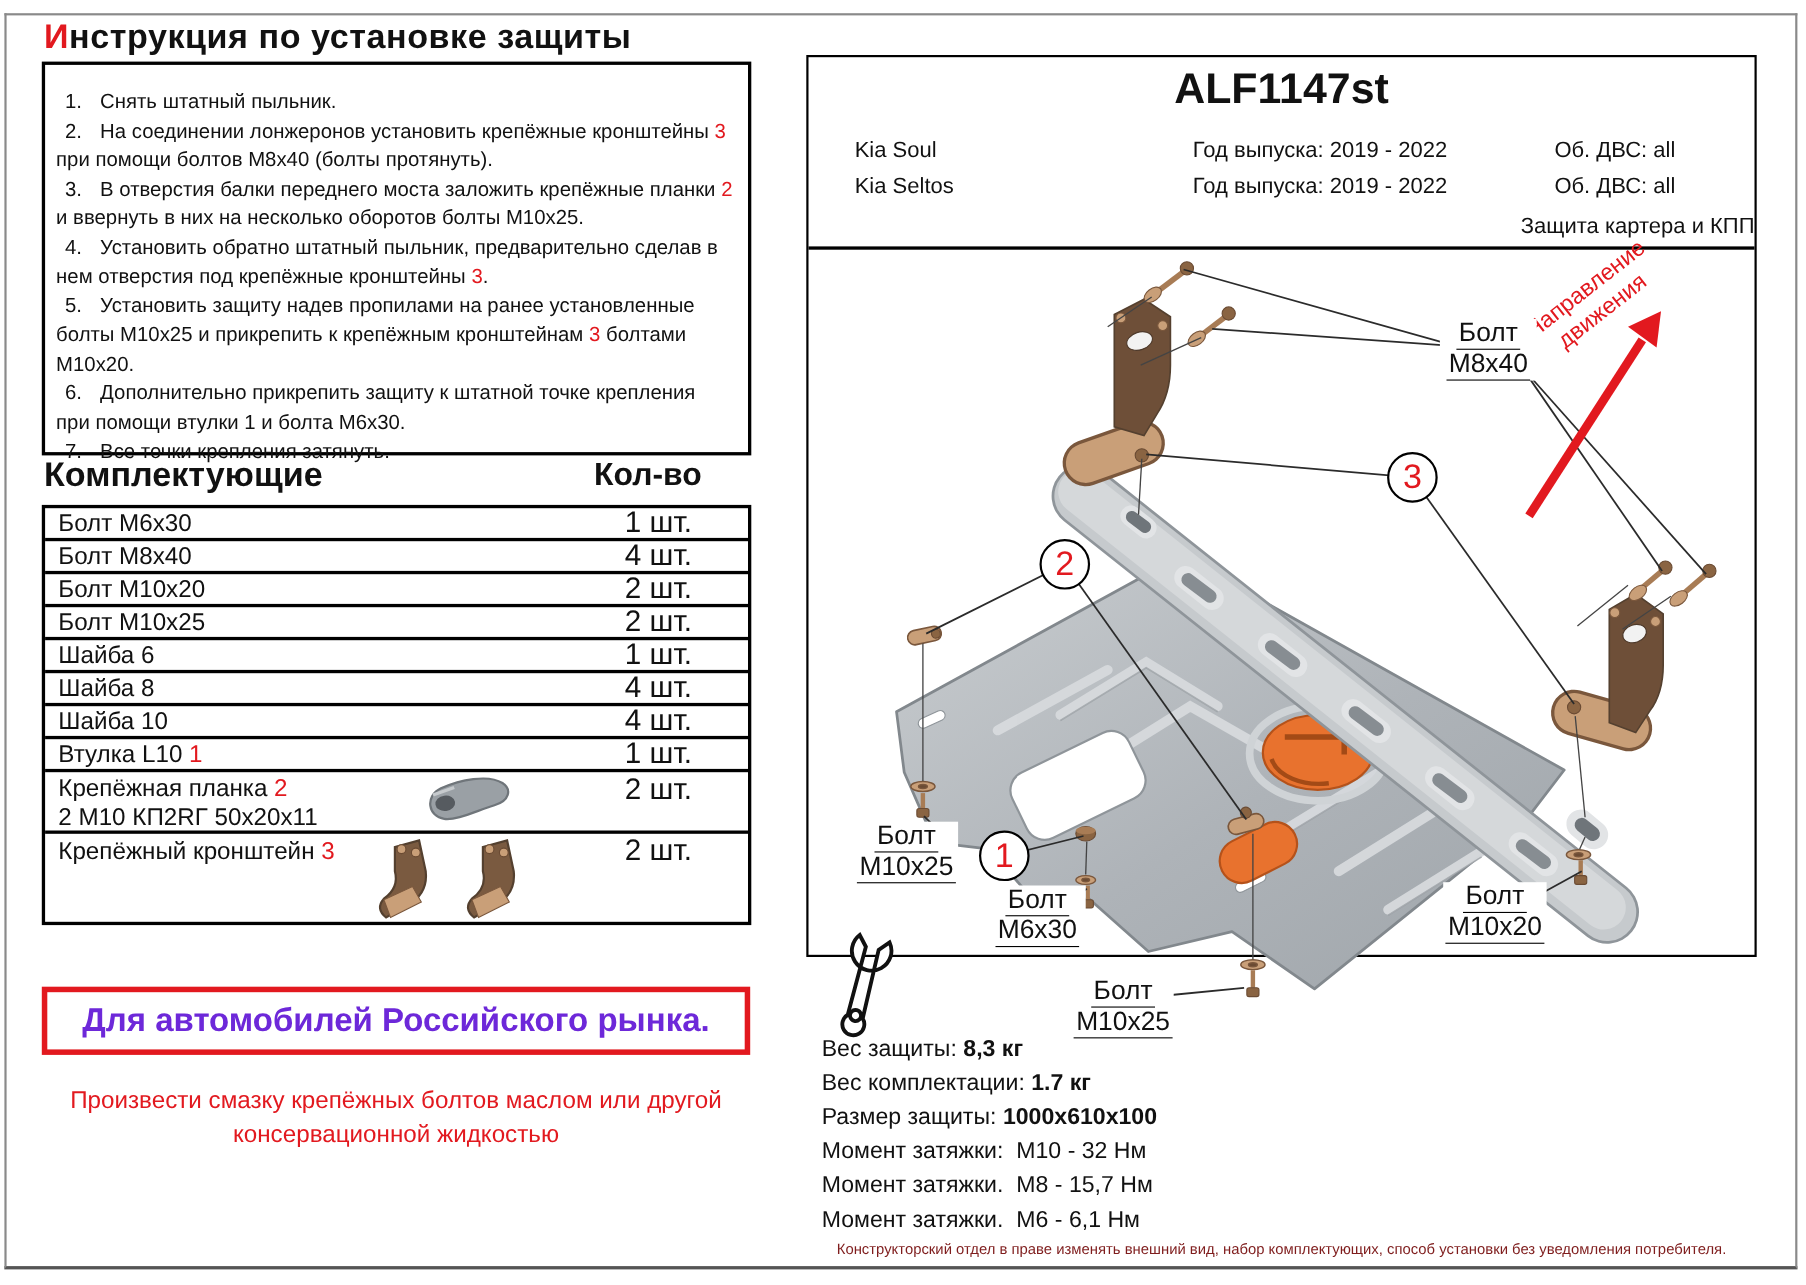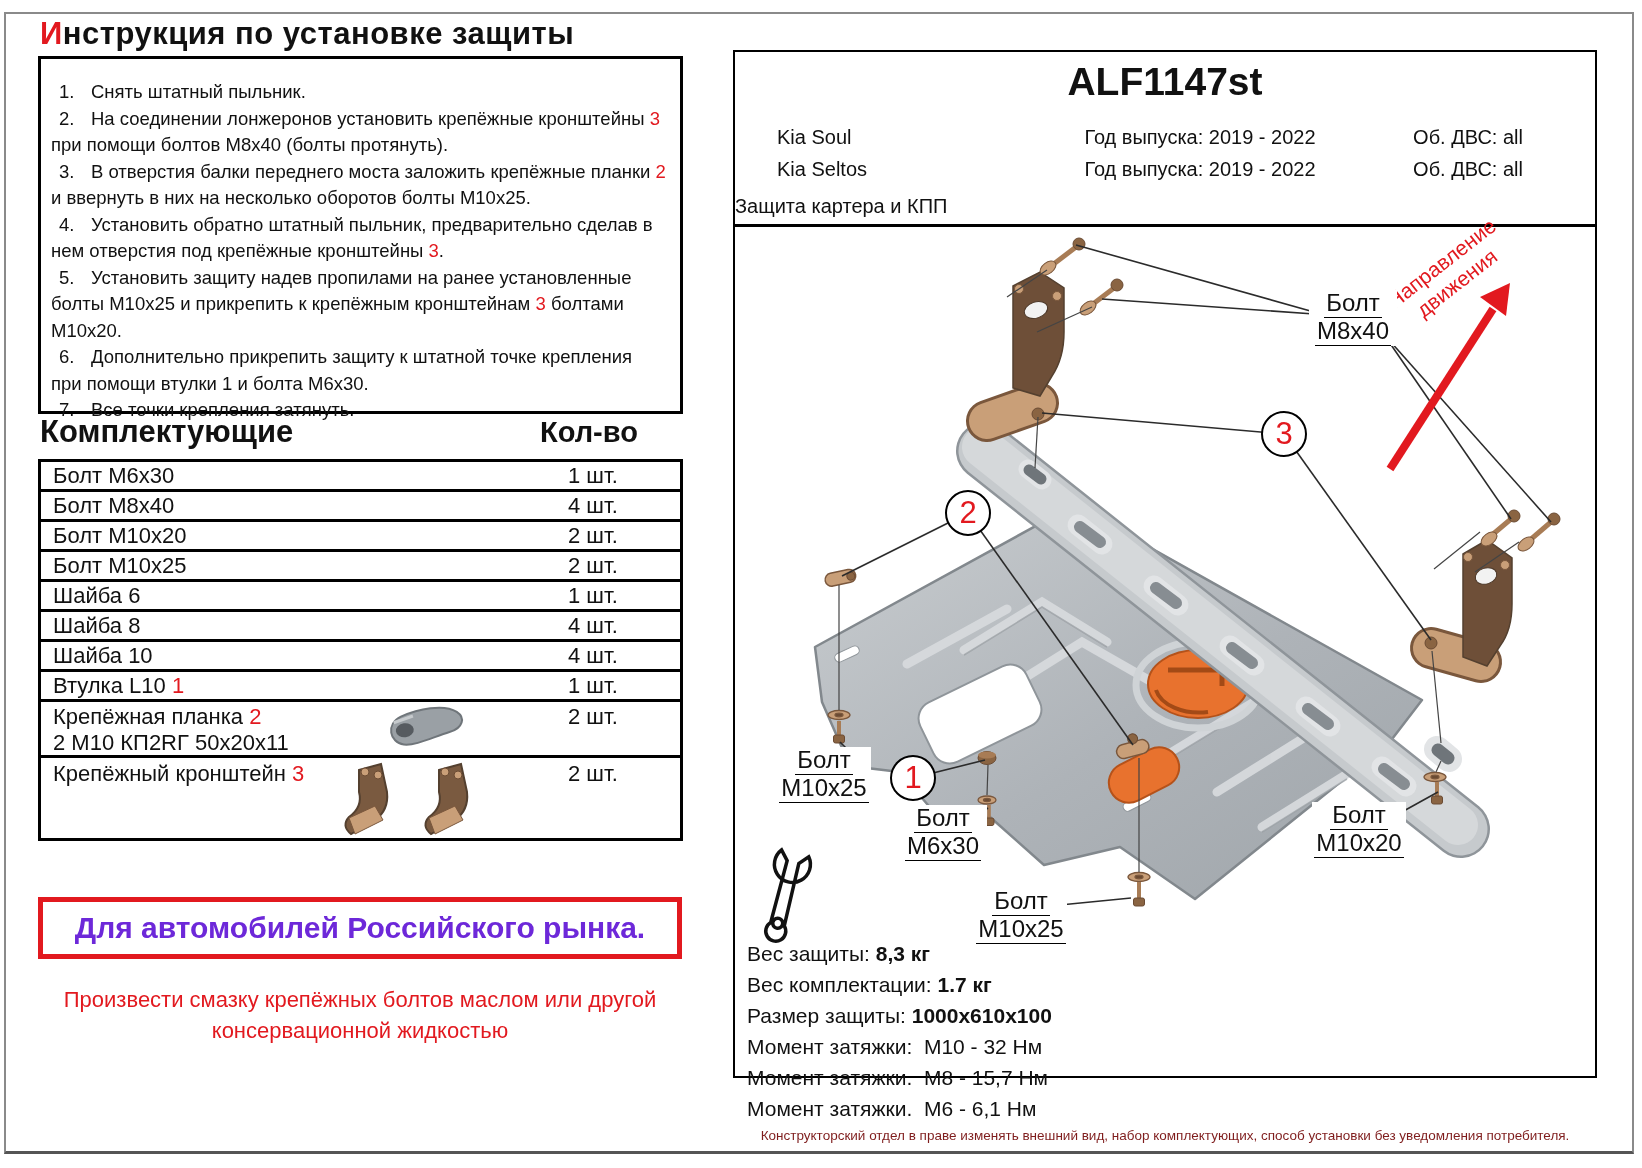--- a/index.html
+++ b/index.html
@@ -14,39 +14,39 @@
   #instruction-box p { font-size:18.5px; line-height:26.5px; }
   #instruction-box .inum { display:inline-block; width:40px; padding-left:8px; }
 
   #parts-title { position:absolute; left:40px; top:414px; font-size:31px; font-weight:bold; }
   #qty-title   { position:absolute; left:540px; top:416px; font-size:29px; font-weight:bold; }
 
   #parts-table { position:absolute; left:38px; top:459px; width:645px; border:3px solid #000; }
   .trow { display:flex; border-bottom:3px solid #000; position:relative; }
   .trow:last-child { border-bottom:none; }
   .tname { flex:1; font-size:22px; line-height:27px; padding-left:12px; }
-  .tqty  { width:138px; font-size:22px; line-height:27px; flex:none; padding-left:26px; }
+  .tqty  { width:138px; font-size:27px; line-height:27px; flex:none; padding-left:26px; }
   .trow.h2 .tname, .trow.h2 .tqty { line-height:26px; padding-top:2px; }
   .trow.h2 { height:56px; }
   .trow.h3 { height:80px; }
   .trow.h3 .tname, .trow.h3 .tqty { line-height:27px; padding-top:2px; }
   .part-img { position:absolute; pointer-events:none; }
 
   #market-box { position:absolute; left:38px; top:897px; width:644px; height:62px; border:5px solid #e2191f;
                 text-align:center; font-size:30px; font-weight:bold; color:#6d28d9; line-height:52px; }
   #oil-note { position:absolute; left:38px; top:984px; width:644px; text-align:center; color:#e2191f; font-size:22px; line-height:31px; }
 
   
-  #right-panel { position:absolute; left:733px; top:50px; width:864px; height:1028px; border:2.5px solid #000; }
+  #right-panel { position:absolute; left:733px; top:50px; width:864px; height:820px; border:2.5px solid #000; }
   #part-code { position:absolute; left:0; top:8px; width:100%; text-align:center; font-size:39px; font-weight:bold; }
   .model-row { position:absolute; left:0; width:100%; display:flex; padding:0 72px 0 42px; font-size:20px; }
   .model-name { width:240px; }
   .model-years { flex:1; text-align:center; }
   .model-engine { width:140px; text-align:right; }
-  #panel-subtitle { position:absolute; left:0; top:143px; width:100%; text-align:left; font-size:20px; }
+  #panel-subtitle { position:absolute; left:0; top:143px; width:100%; text-align:right; font-size:20px; }
   #panel-divider { position:absolute; left:0; top:172px; width:100%; height:2.5px; background:#000; }
 
   #diagram-svg { position:absolute; left:0; top:172px; }
 
   .bolt-label { position:absolute; text-align:center; font-size:24px; line-height:26px; background:#fff; z-index:5; }
   .bolt-label span { display:inline-block; border-bottom:1.5px solid #000; padding:0 2px 1px 2px; }
   #lbl-m8x40 { left:574px; top:238px; width:88px; }
   #lbl-m10x25-left { left:42px; top:695px; width:94px; }
   #lbl-m6x30 { left:164px; top:753px; width:88px; }
   #lbl-m10x25-bottom { left:240px; top:836px; width:92px; }

